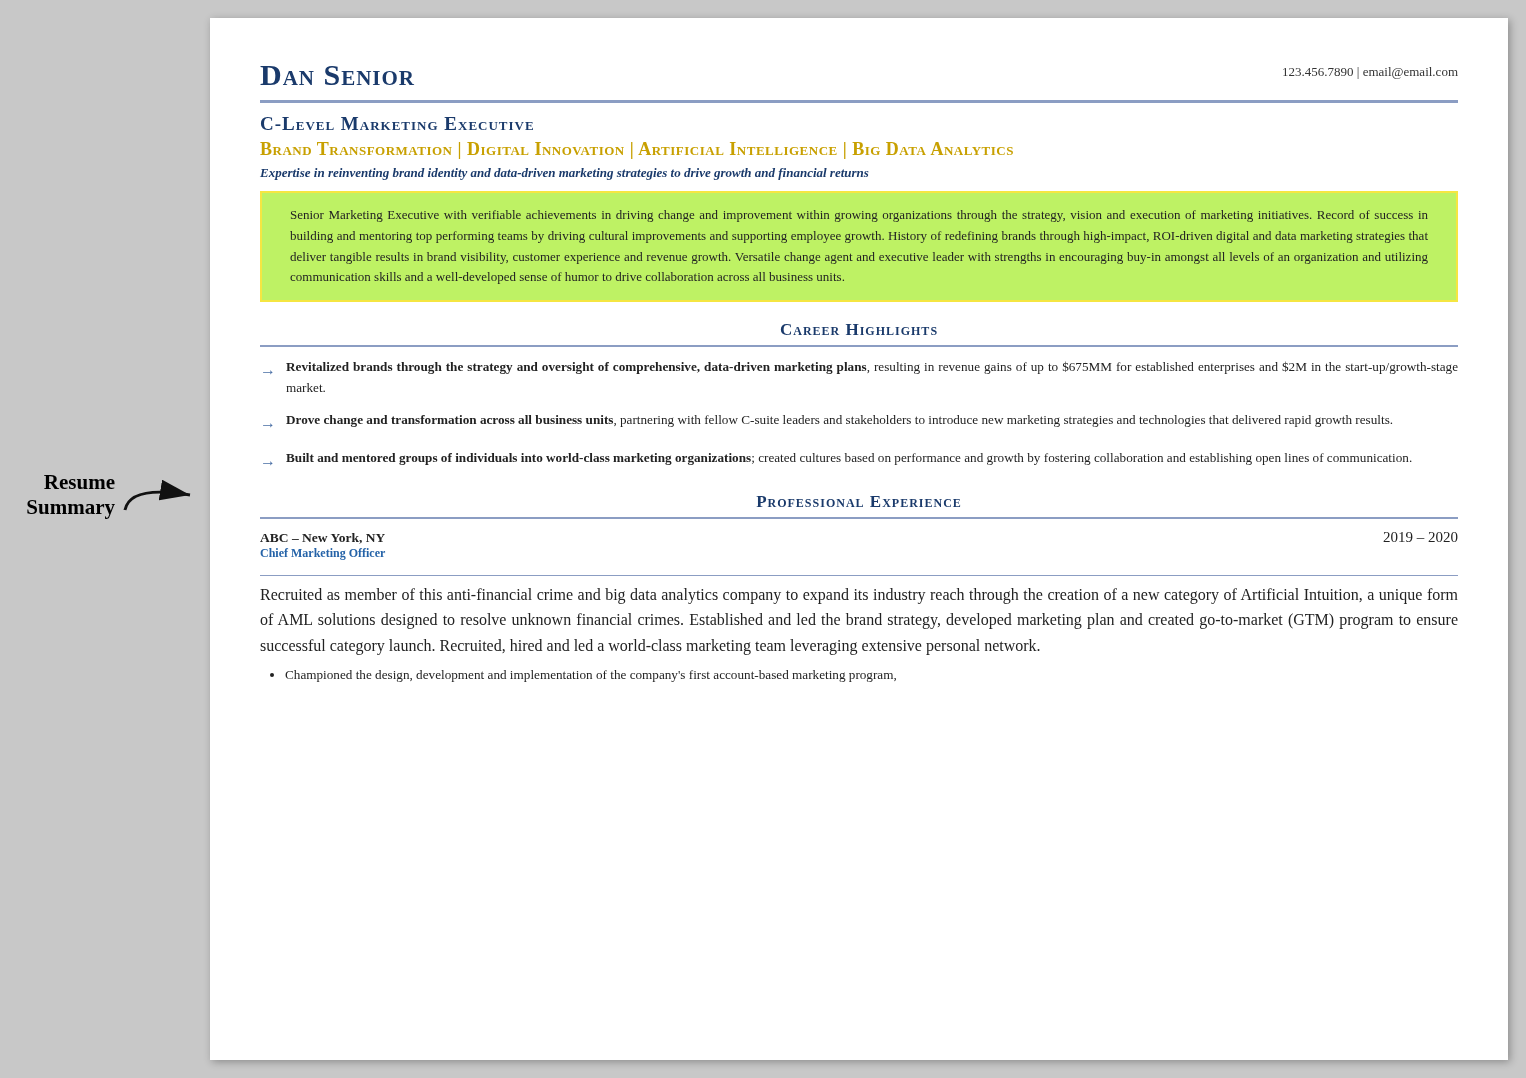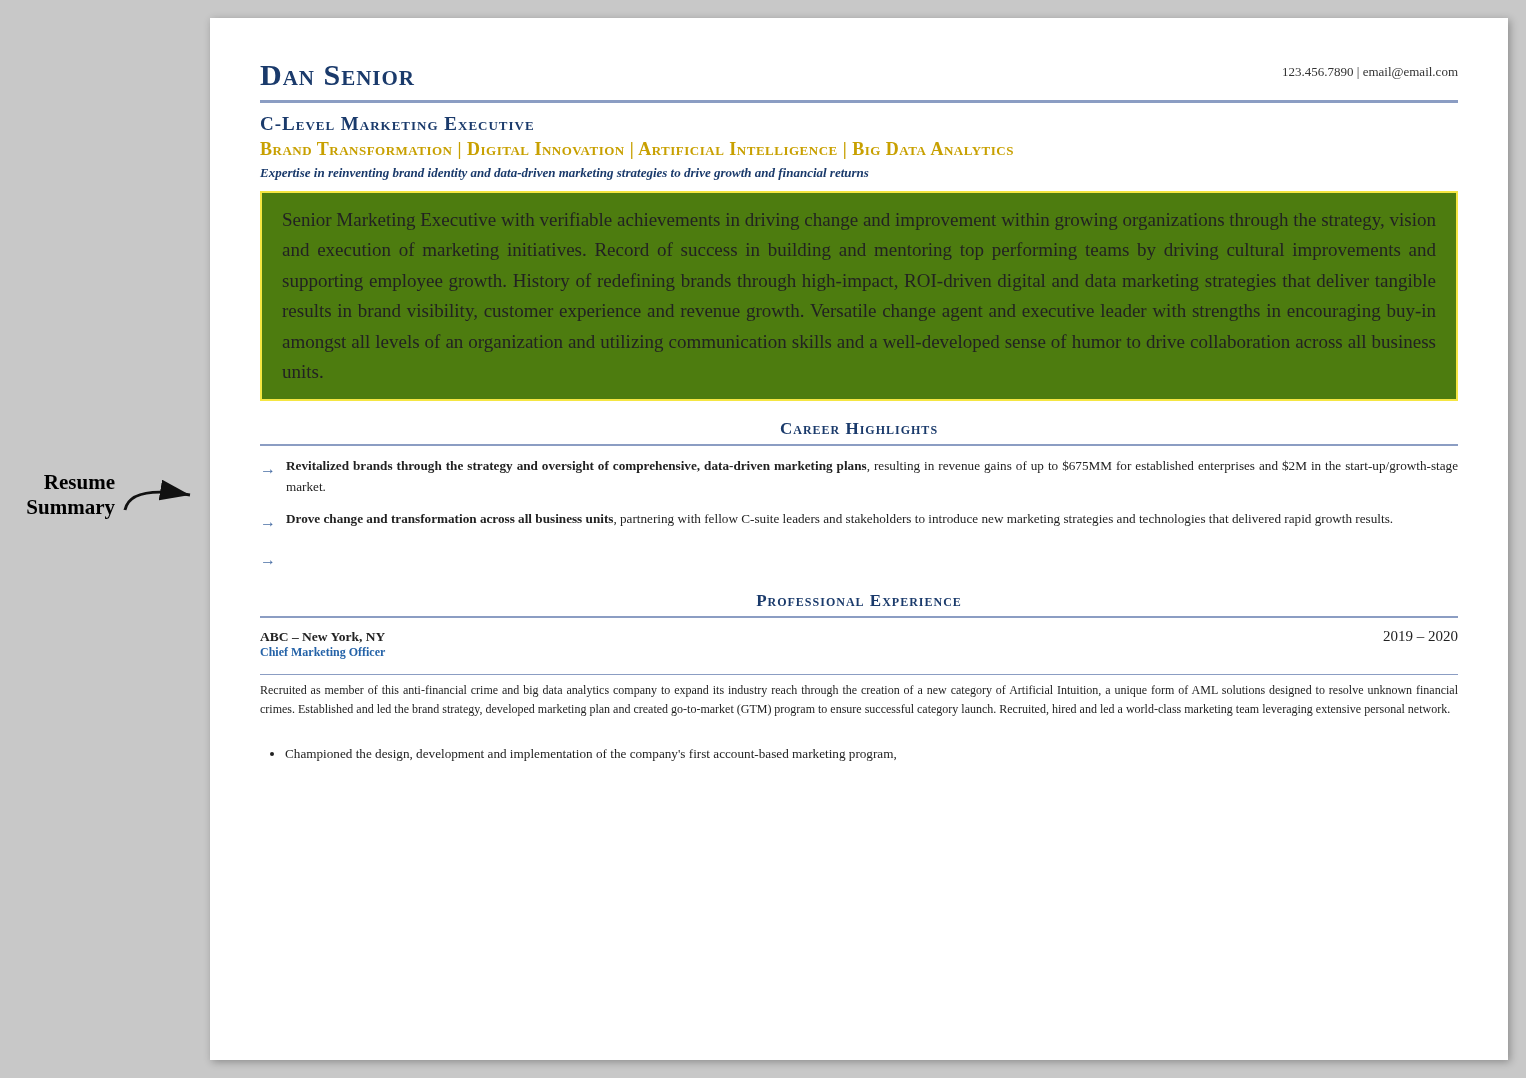--- a/index.html
+++ b/index.html
@@ -85,24 +85,24 @@
     .tagline {
       font-size: 13px;
       font-weight: bold;
       color: #1a3a6b;
       font-style: italic;
     }
 
     
     .summary-box {
       border: 2.5px solid #f5e642;
-      background: #4d7c0f;
-      padding: 12px 20px;
+      background: #bef264;
+      padding: 12px 28px;
       margin: 10px 0 18px 0;
-      font-size: 19px;
+      font-size: 13px;
       line-height: 1.6;
       color: #222;
       text-align: justify;
     }
 
     
     .section-header {
       text-align: center;
       margin: 18px 0 5px 0;
     }
@@ -176,25 +176,25 @@
     .job-role {
       font-size: 12px;
       font-weight: bold;
       color: #2563a8;
       border-bottom: 1px solid #8b9dc3;
       padding-bottom: 14px;
       margin-bottom: 6px;
     }
 
     .exp-description {
-      font-size: 12px;
+      font-size: 16px;
       line-height: 1.6;
       color: #222;
       text-align: justify;
-      margin-bottom: 24px;
+      margin-bottom: 6px;
     }
 
     .exp-bullets {
       list-style: disc;
       padding-left: 25px;
       font-size: 13.2px;
       line-height: 1.6;
       color: #222;
     }
 
@@ -274,20 +274,23 @@
       </span>
     </li>
     <li class="highlight-item">
       <span class="arrow-bullet">→</span>
       <span class="highlight-text">
         <span class="highlight-bold">Drove change and transformation across all business units</span><span>, partnering with fellow C-suite leaders and stakeholders to introduce new marketing strategies and technologies that delivered rapid growth results.</span>
       </span>
     </li>
     <li class="highlight-item">
       <span class="arrow-bullet">→</span>
+      <span class="highlight-text">
+        <span class="highlight-bold">Built and mentored groups of individuals into world-class marketing organizations</span><span>; created cultures based on performance and growth by fostering collaboration and establishing open lines of communication.</span>
+      </span>
     </li>
   </ul>
 
   <div class="section-header">
     <div class="section-title">Professional Experience</div>
   </div>
   <hr class="section-divider">
 
   <div class="exp-header">
     <div class="company-name">

